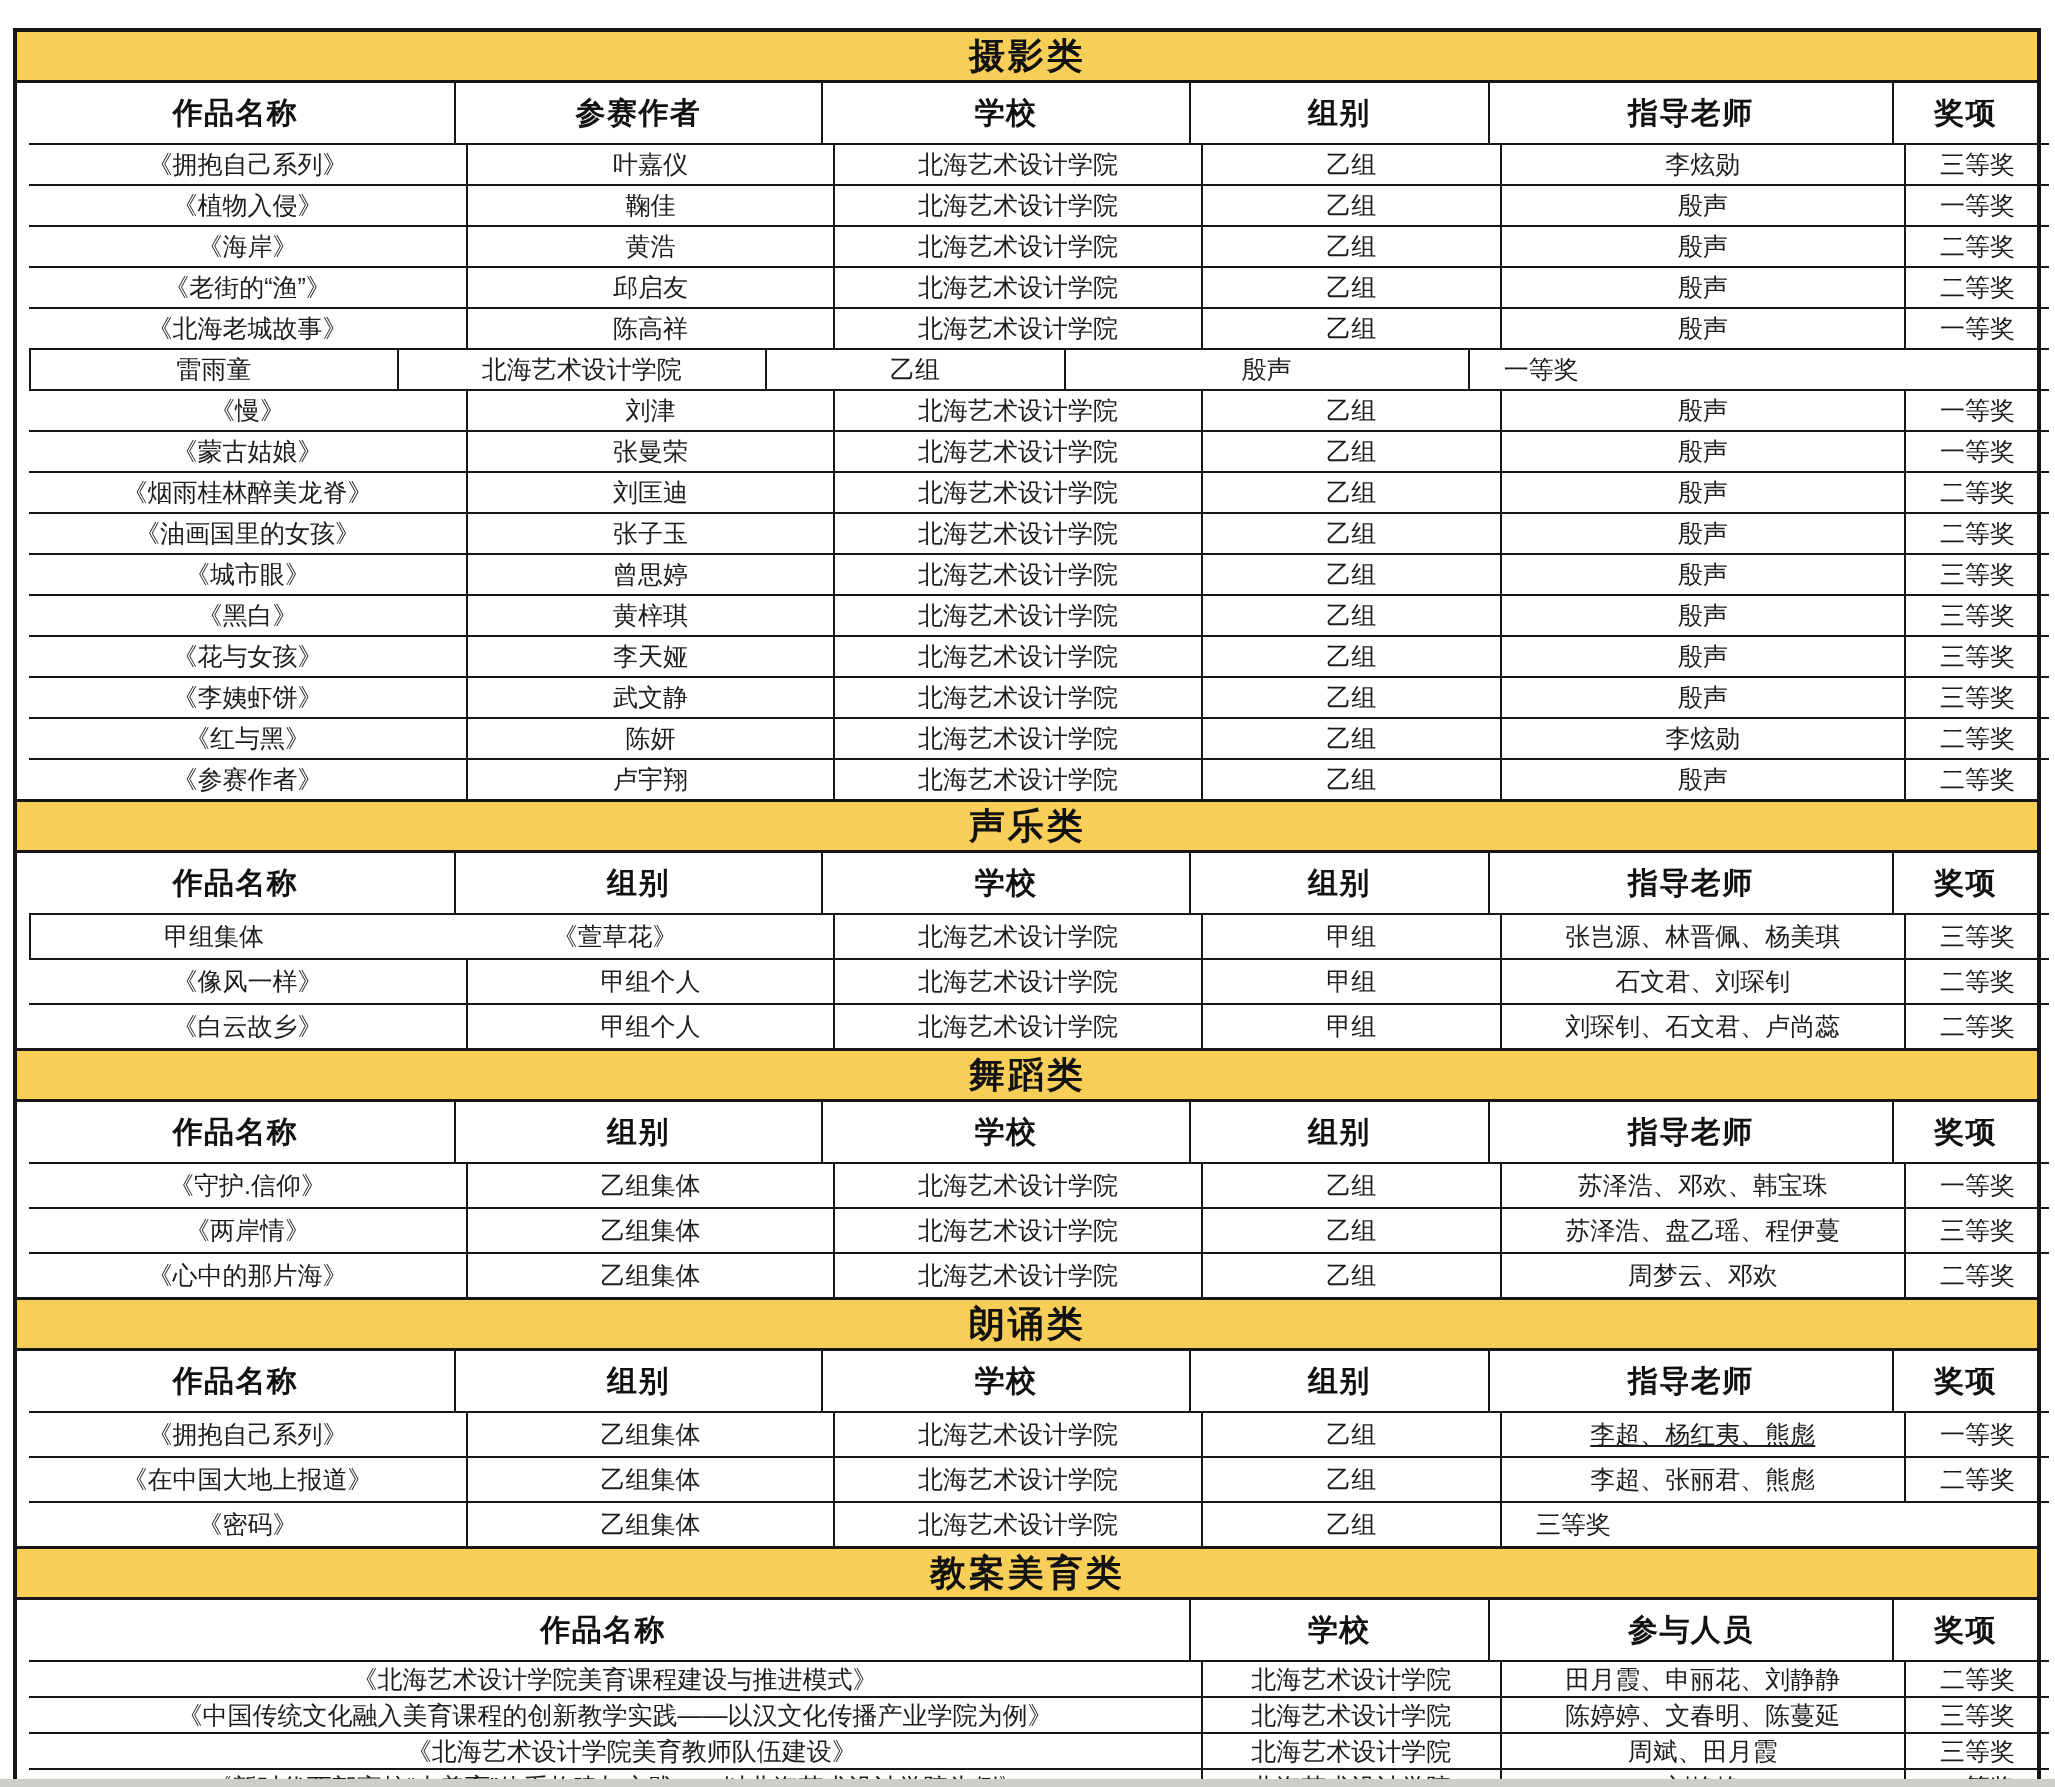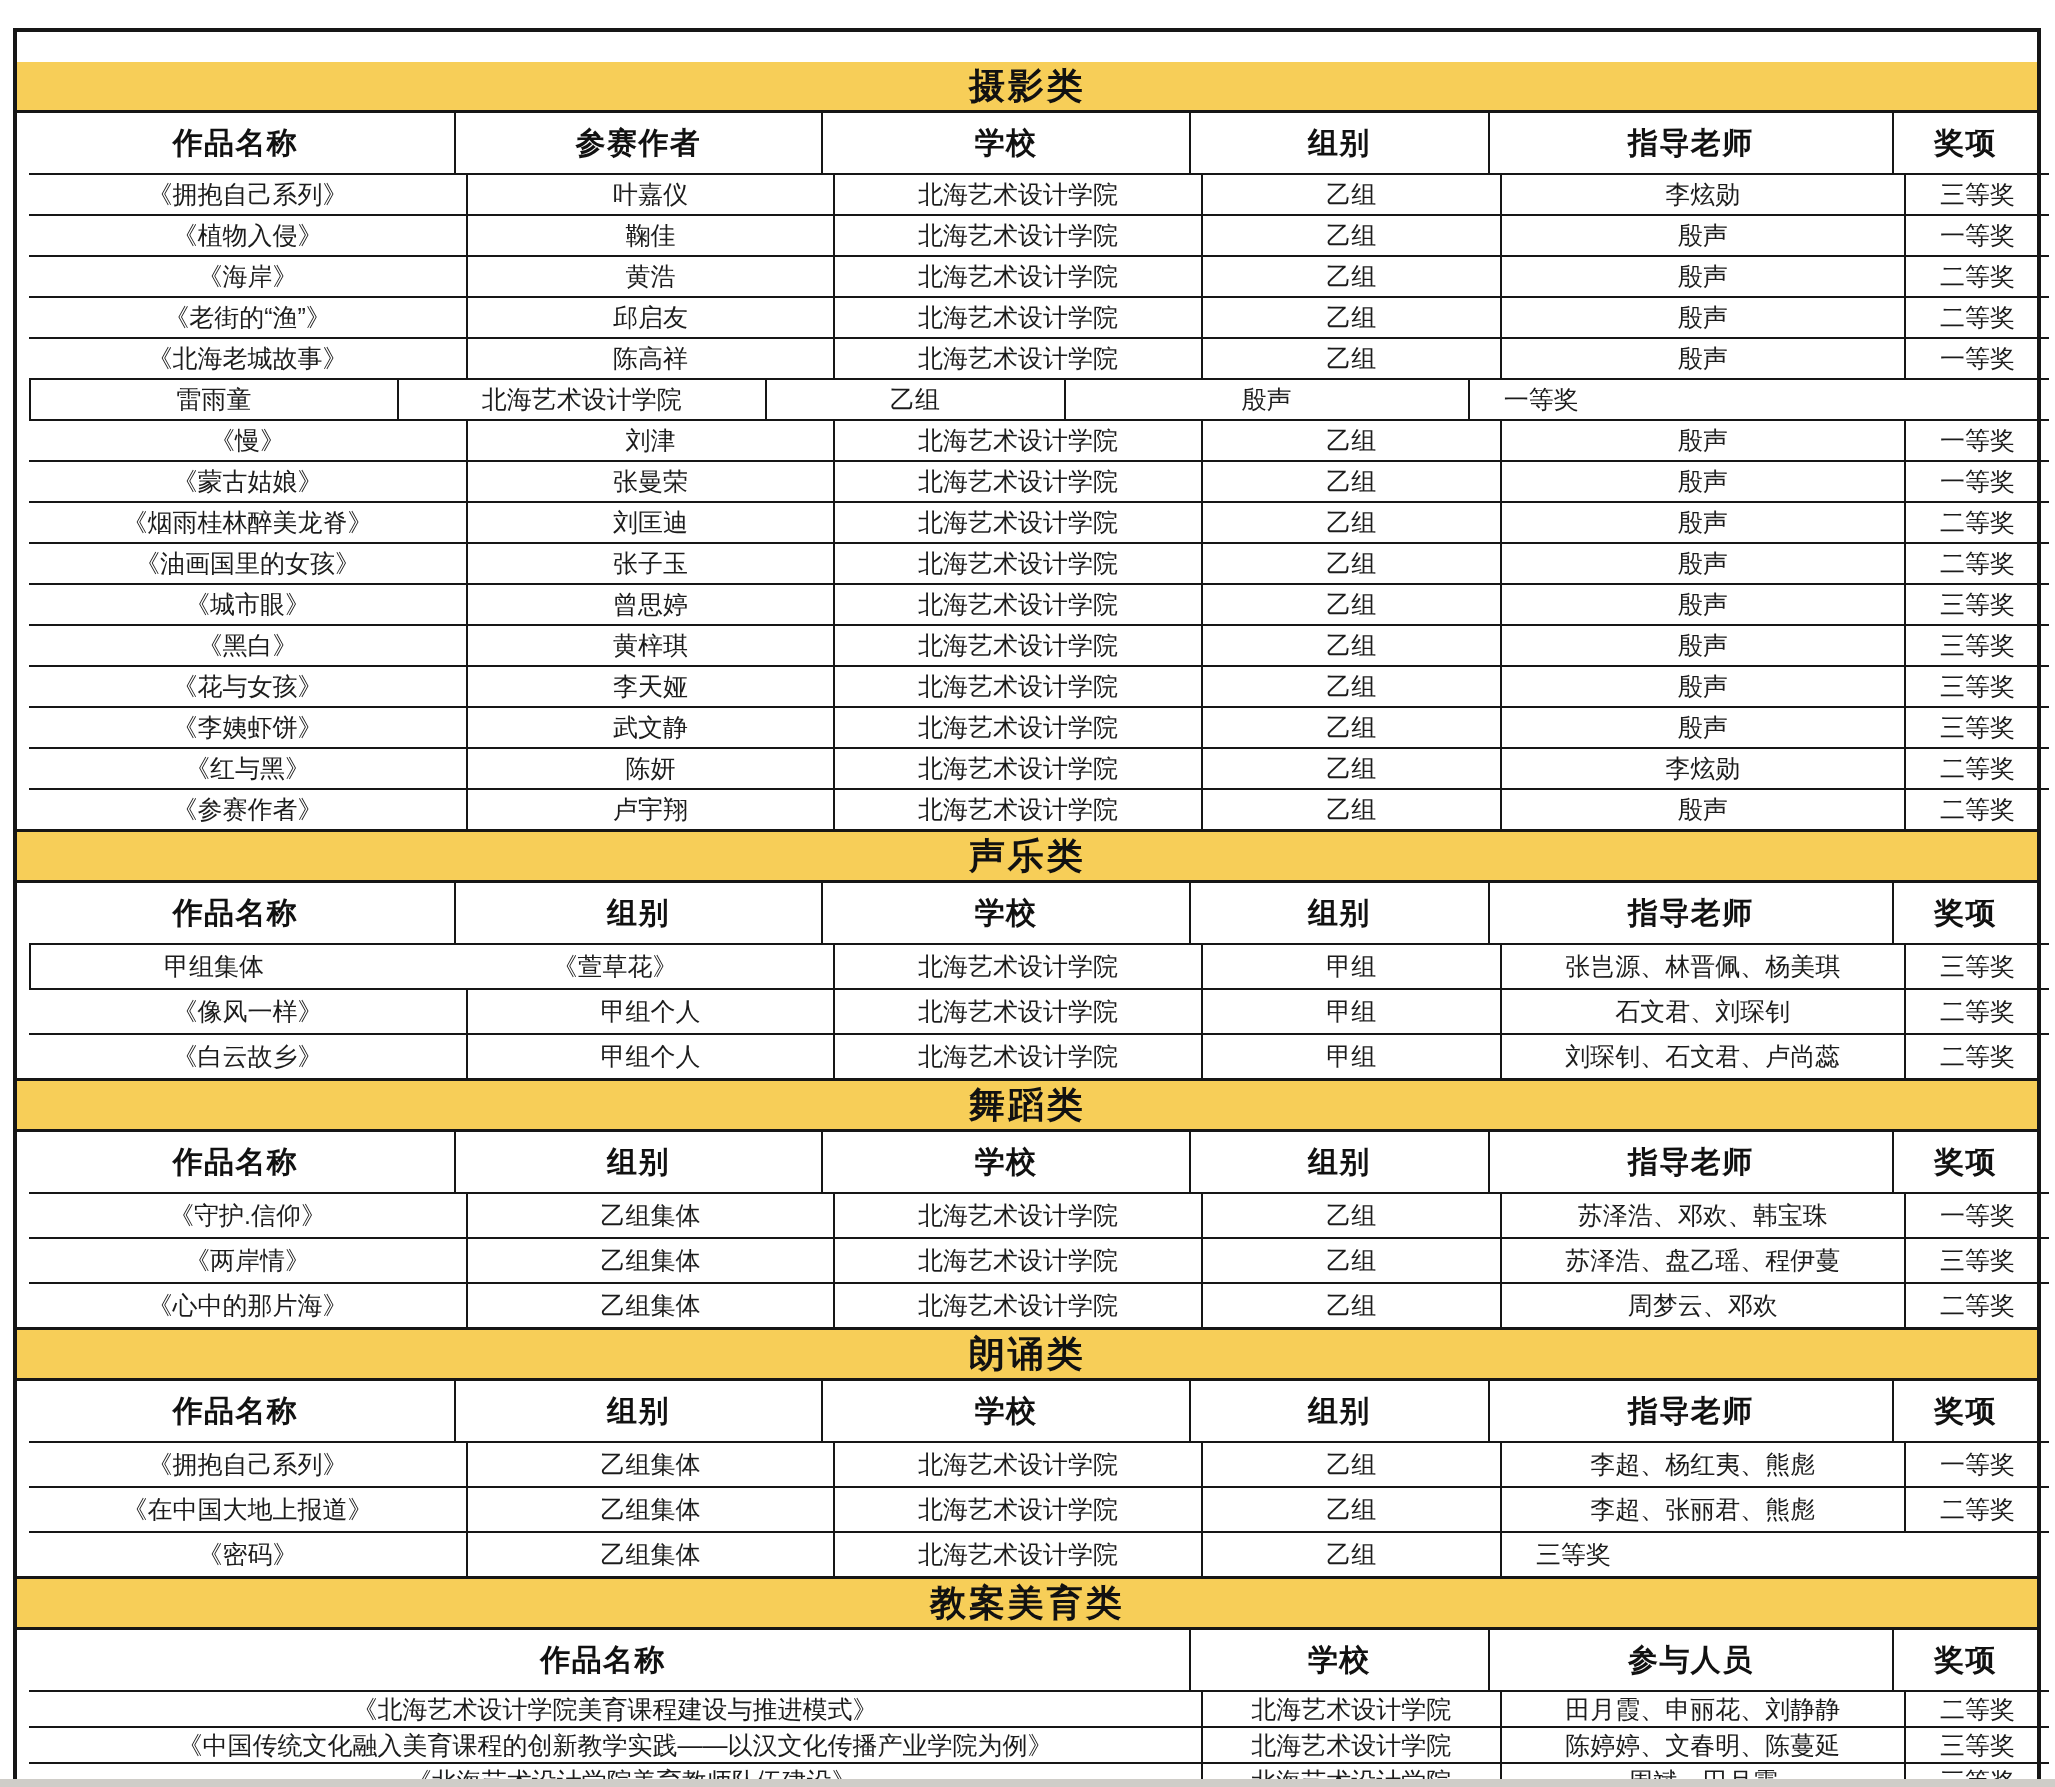--- a/index.html
+++ b/index.html
@@ -18,21 +18,21 @@
     box-sizing:border-box;
   }
   .section-band {
     background:#F7CE58;
     height:48px;
     display:flex; align-items:center; justify-content:center;
     font-size:36px; font-weight:bold; color:#111111;
     letter-spacing:2.9px;
     border-top:3.8px solid #161616;
   }
-  .section-band.first { border-top:none;margin-top:30px; }
+  .section-band.first { border-top:none; }
   .hrow, .drow { display:flex; width:100%; box-sizing:border-box; }
   .hrow { height:63px; border-top:3.8px solid #161616; }
   .drow { border-top:2.9px solid #161616;margin-left:12px; }
   .cell {
     display:flex; align-items:center; justify-content:center;
     text-align:center; box-sizing:border-box;
     border-left:2.4px solid #161616;
     white-space:nowrap; overflow:hidden;
     padding:0 3.8px;
   }
@@ -268,21 +268,21 @@
           <div class="cell c2" style="width: 18.2%;">学校</div>
           <div class="cell c3" style="width: 14.8%;">组别</div>
           <div class="cell c4" style="width: 20%;">指导老师</div>
           <div class="cell c5" style="width: 7.2%;">奖项</div>
         </div>
         <div class="drow">
           <div class="cell c0" style="width: 21.6%;">《拥抱自己系列》</div>
           <div class="cell c1" style="width: 18.2%;">乙组集体</div>
           <div class="cell c2" style="width: 18.2%;">北海艺术设计学院</div>
           <div class="cell c3" style="width: 14.8%;">乙组</div>
-          <div class="cell c4" style="width: 20%;">李超、杨红夷、熊彪</div>
+          <div class="cell c4" style="width: 20%; text-decoration: underline;">李超、杨红夷、熊彪</div>
           <div class="cell c5" style="width: 7.2%;">一等奖</div>
         </div>
         <div class="drow">
           <div class="cell c0" style="width: 21.6%;">《在中国大地上报道》</div>
           <div class="cell c1" style="width: 18.2%;">乙组集体</div>
           <div class="cell c2" style="width: 18.2%;">北海艺术设计学院</div>
           <div class="cell c3" style="width: 14.8%;">乙组</div>
           <div class="cell c4" style="width: 20%;">李超、张丽君、熊彪</div>
           <div class="cell c5" style="width: 7.2%;">二等奖</div>
         </div>

